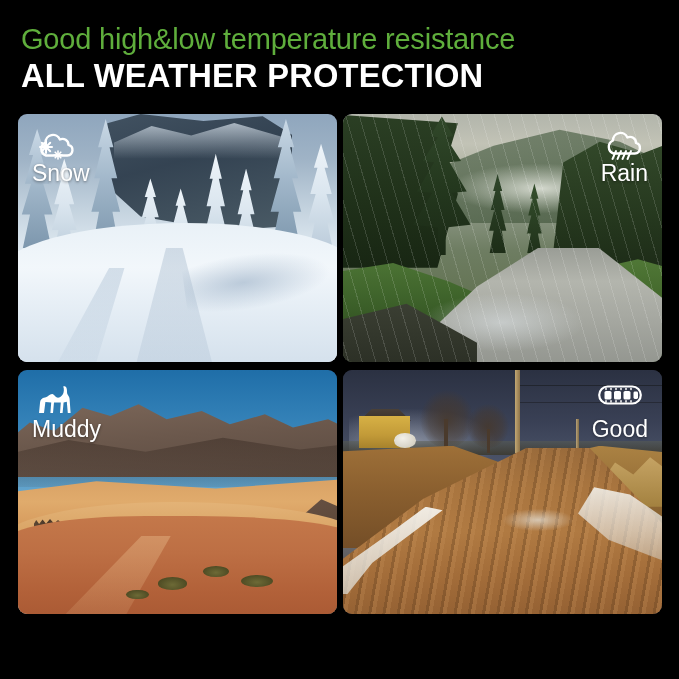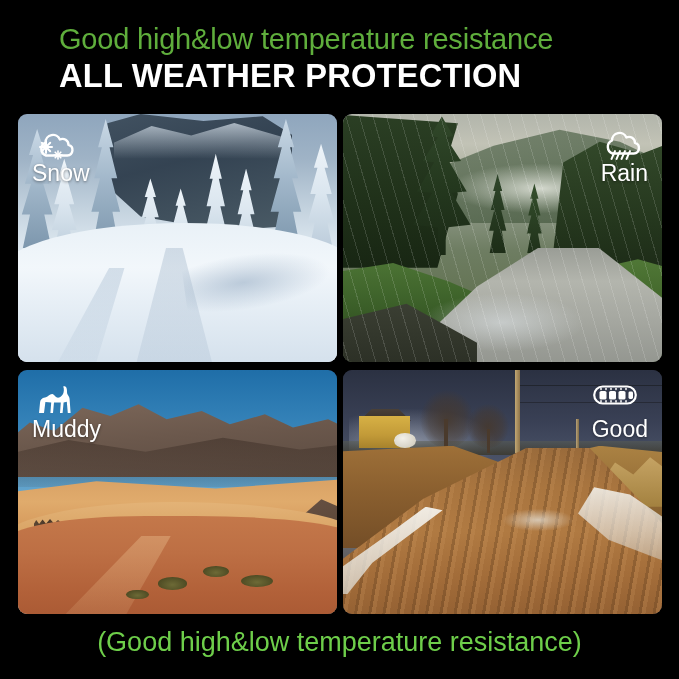--- a/index.html
+++ b/index.html
@@ -18,21 +18,20 @@
     width: 679px;
     height: 679px;
     background: #000000;
     position: relative;
     box-sizing: border-box;
   }
 
   
   .header {
     padding: 22px 0 0 21px;
-    margin-left: 38px;
   }
   .headline-sub {
     color: #5FAE3C;
     font-size: 29px;
     line-height: 34px;
     letter-spacing: -0.2px;
     white-space: nowrap;
     font-weight: 400;
   }
   .headline-main {
@@ -76,21 +75,21 @@
     z-index: 30;
     color: #ffffff;
     font-size: 23px;
     line-height: 24px;
     font-weight: 400;
     text-shadow: 0 1px 3px rgba(0,0,0,0.45);
     display: flex;
     flex-direction: column;
   }
   .label.left  { left: 14px;  top: 12px; align-items: flex-start; }
-  .label.right { right: 14px; top: 12px; align-items: flex-start; }
+  .label.right { right: 14px; top: 12px; align-items: center; }
   .label .ico { display: block; height: 34px; margin-bottom: 1px; }
   .label .txt { display: block; }
 
   
   .snow-sky {
     position: absolute; inset: 0;
     background:
       linear-gradient(180deg, #8fa6bd 0%, #9fb3c6 18%, #c3d2de 38%, #dfe9f1 55%, #eef4f8 75%, #e6eef5 100%);
   }
   .snow-darkmtn {
@@ -521,15 +520,14 @@
             </g>
             <rect x="36.5" y="9.5" width="4.5" height="7.5" rx="1.4" fill="#ffffff"></rect>
           </svg>
         </span>
         <span class="txt">Good</span>
       </div>
     </div>
 
   </div>
 
-  <div class="footer">(Good high&amp;low temperature resistance)</div>
 
 </div>
 
 </body></html>

